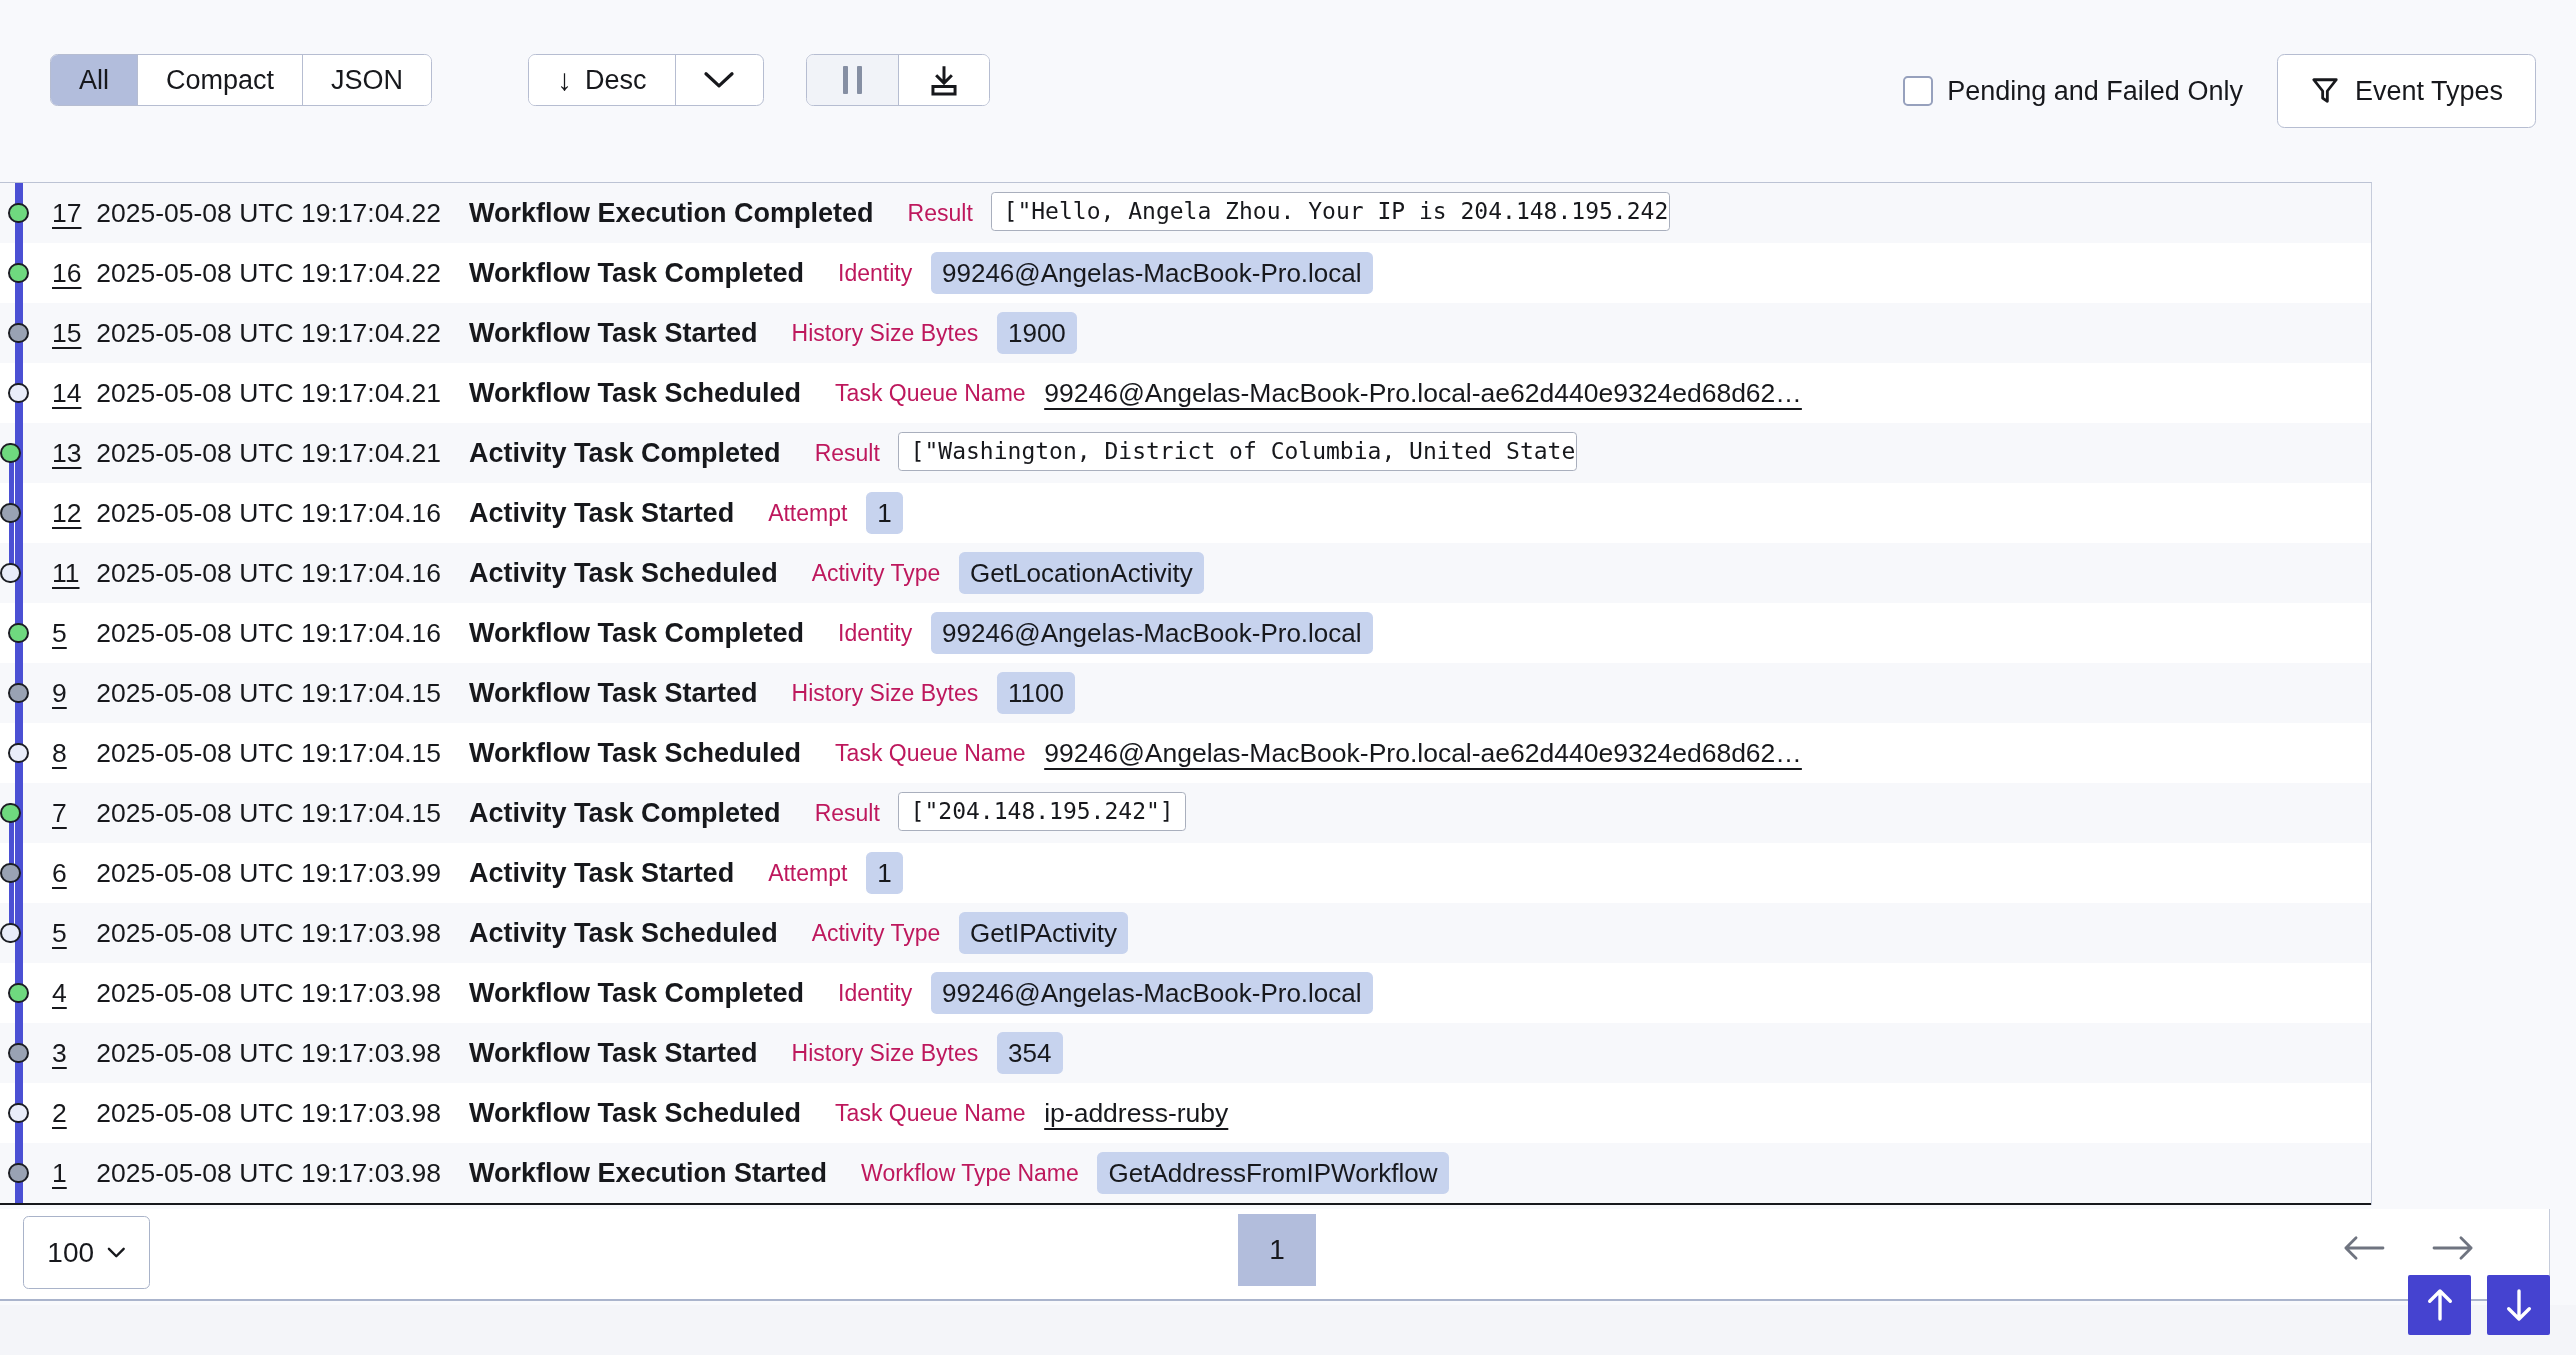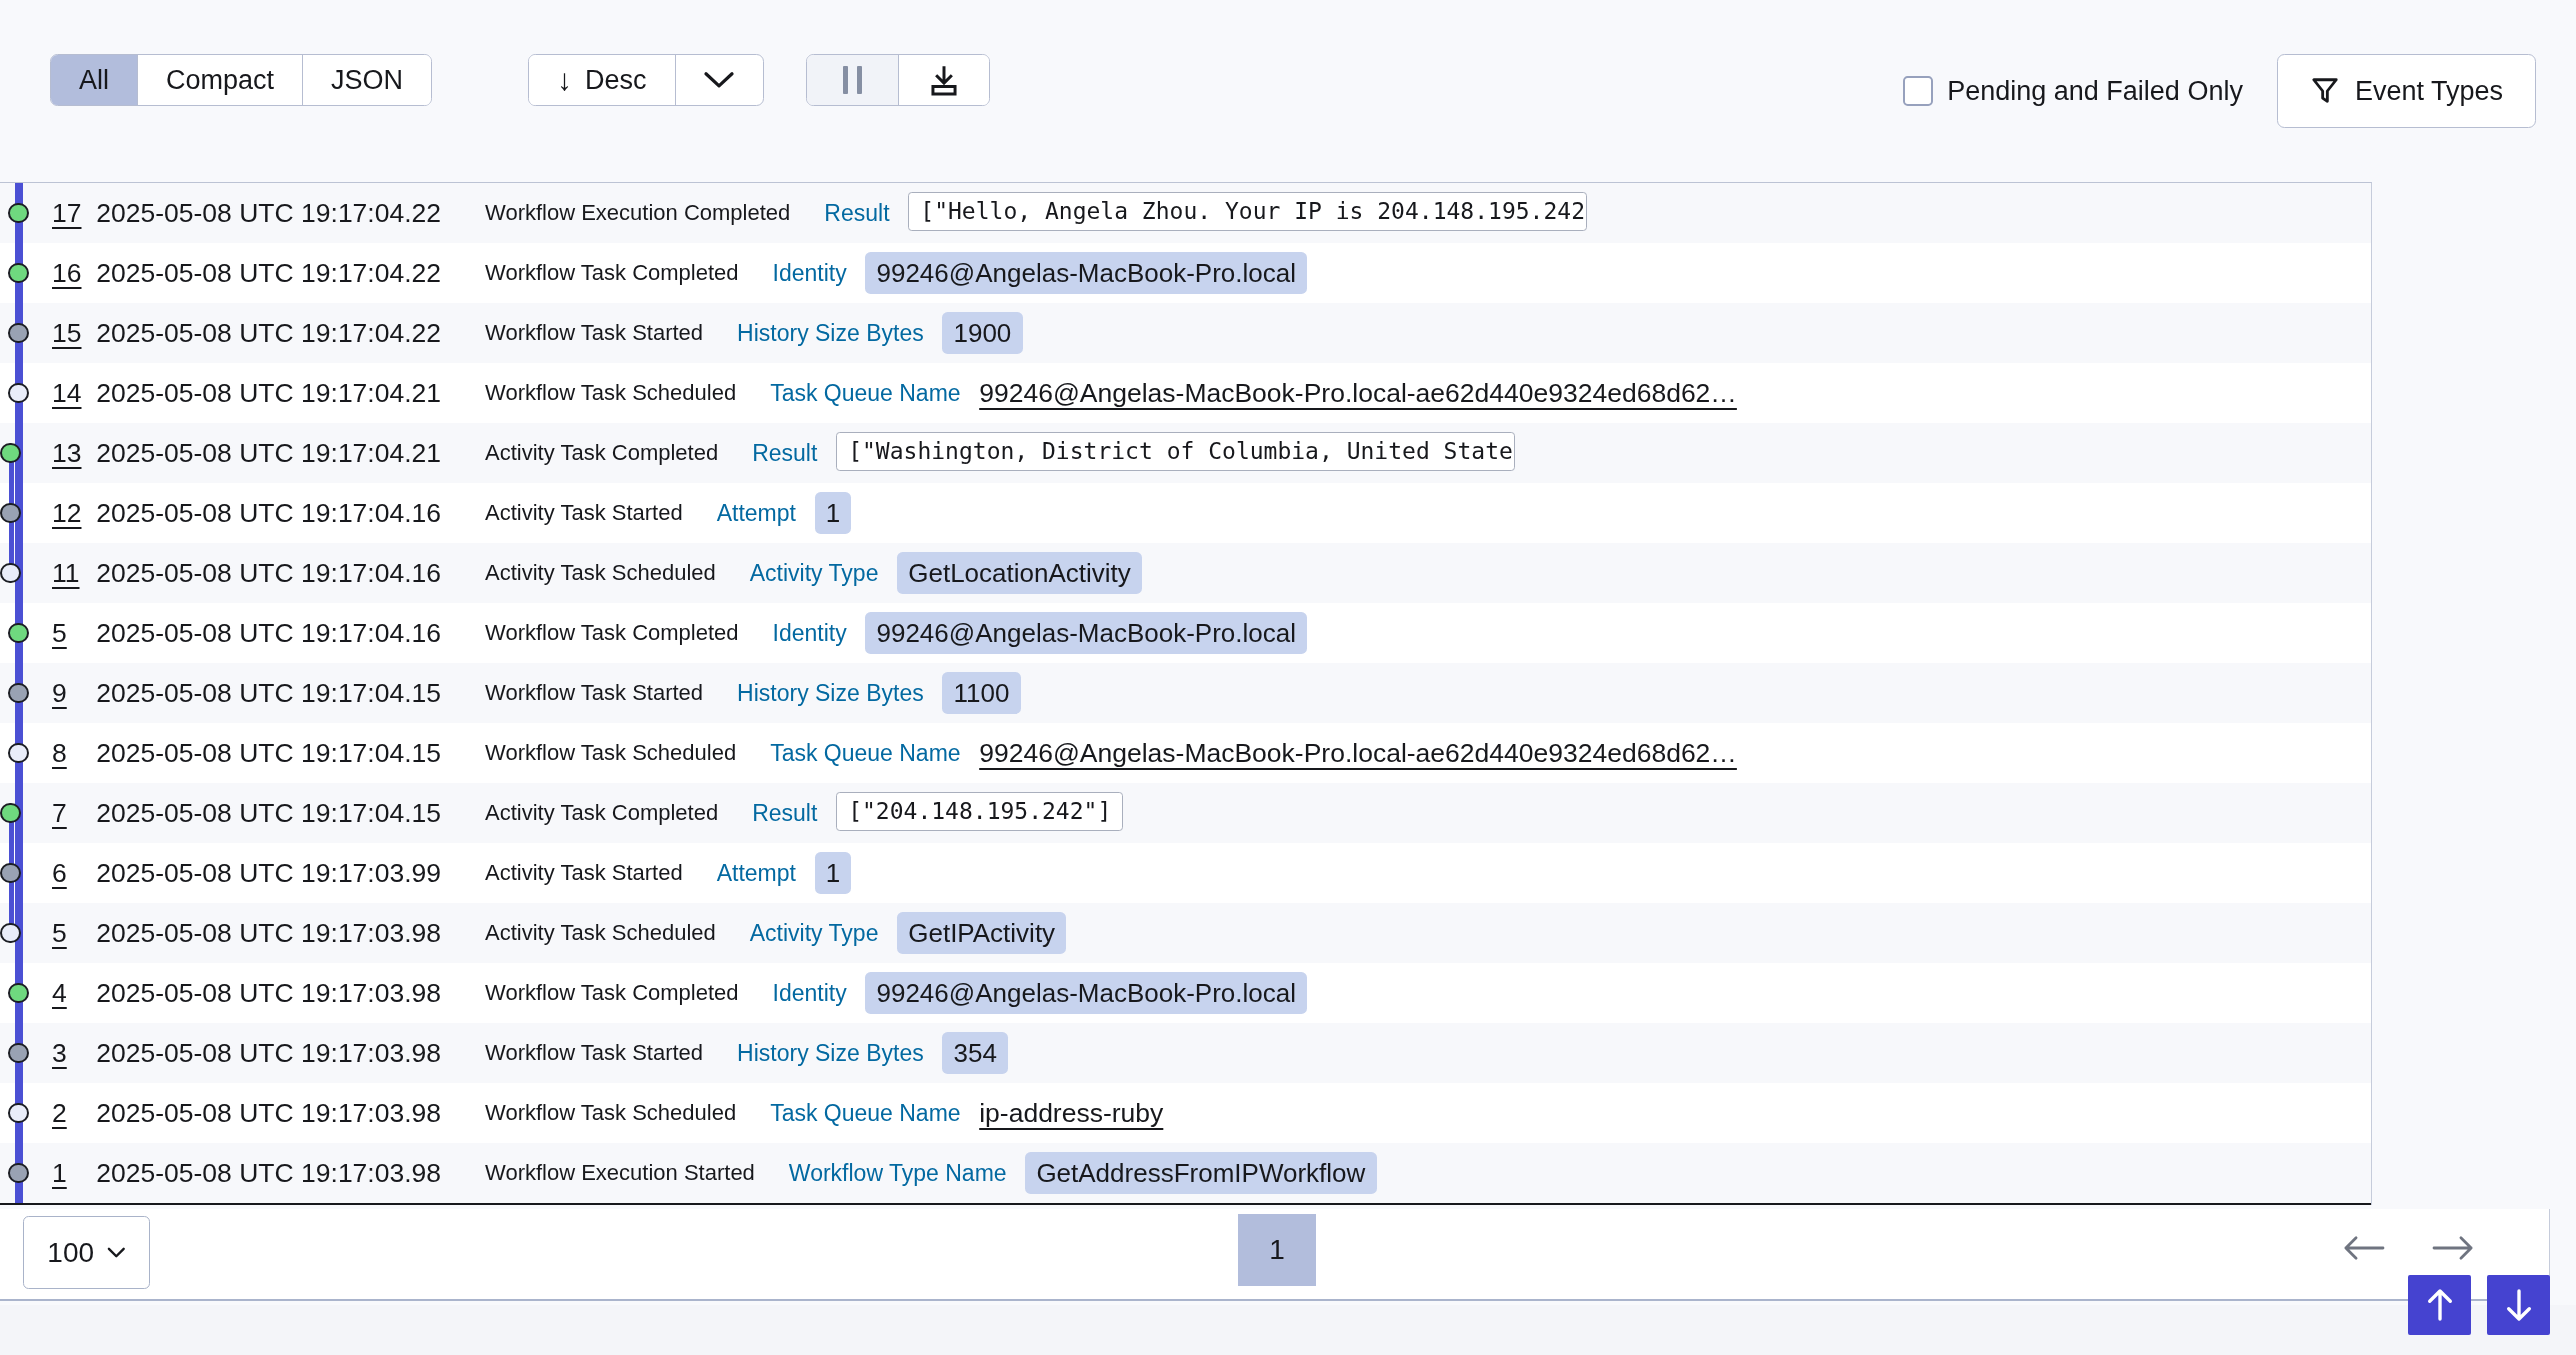--- a/index.html
+++ b/index.html
@@ -43,22 +43,22 @@
   .branch.mid{top:0;bottom:0;}
   .branch.end{top:0;bottom:50%;}
   .dot{position:absolute;width:20.5px;height:20.5px;border-radius:50%;border:2.8px solid var(--ring);z-index:2;top:19.5px;}
   .dot.main{left:8.4px;}
   .dot.branchpos{left:0px;}
   .dot.completed{background:var(--green);}
   .dot.started{background:var(--dot-gray);}
   .dot.scheduled{background:var(--dot-hollow);}
   .cell-id{margin-left:52px;min-width:35px;font-size:26.5px;text-decoration:underline;text-underline-offset:4.7px;cursor:pointer;}
   .cell-time{margin-left:9.3px;font-size:26.5px;white-space:nowrap;}
-  .cell-name{margin-left:44px;font-size:22px;font-weight:normal;white-space:nowrap;}
-  .cell-label{margin-left:34px;font-size:23px;color:#0369a1;white-space:nowrap;}
+  .cell-name{margin-left:28px;font-size:27px;font-weight:bold;white-space:nowrap;}
+  .cell-label{margin-left:34px;font-size:23px;color:#be185d;white-space:nowrap;}
   .cell-value{margin-left:18.6px;white-space:nowrap;}
   .badge{display:inline-block;background:var(--badge);border-radius:5.6px;padding:6.5px 11.2px;font-size:26px;line-height:1.1;}
   .codebox{display:inline-block;background:#fff;border:1.9px solid #a9afbd;border-radius:3.7px;padding:4.7px 11.2px;font-family:"DejaVu Sans Mono","Liberation Mono",monospace;font-size:23px;line-height:1.2;max-width:679px;overflow:hidden;}
   .linkval{font-size:26.5px;text-decoration:underline;text-underline-offset:5.6px;cursor:pointer;}
 
   
   .footer{position:absolute;left:0;top:1209px;width:2550px;height:92px;background:#fff;border-right:1.9px solid #c6ccdb;border-bottom:2.8px solid var(--divider);padding-left:32px;}
   .pagesize{position:absolute;left:23px;top:7.4px;width:127px;height:73px;background:#fff;border:1.9px solid #a9b3c9;border-radius:5.6px;display:flex;align-items:center;justify-content:center;gap:13px;font-size:28px;cursor:pointer;}
   .page-badge{position:absolute;left:1238px;top:4.7px;width:78px;height:72px;background:var(--tab-sel);display:flex;align-items:center;justify-content:center;font-size:28px;cursor:pointer;}
   .nav-arrows{position:absolute;right:74px;top:26px;display:flex;gap:47px;}

